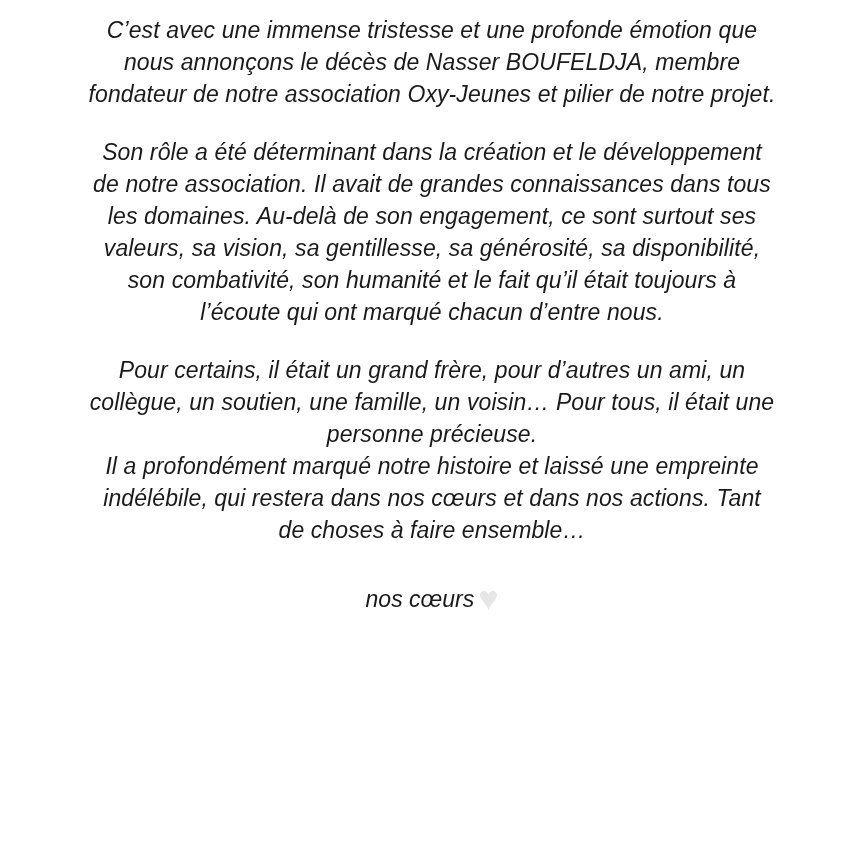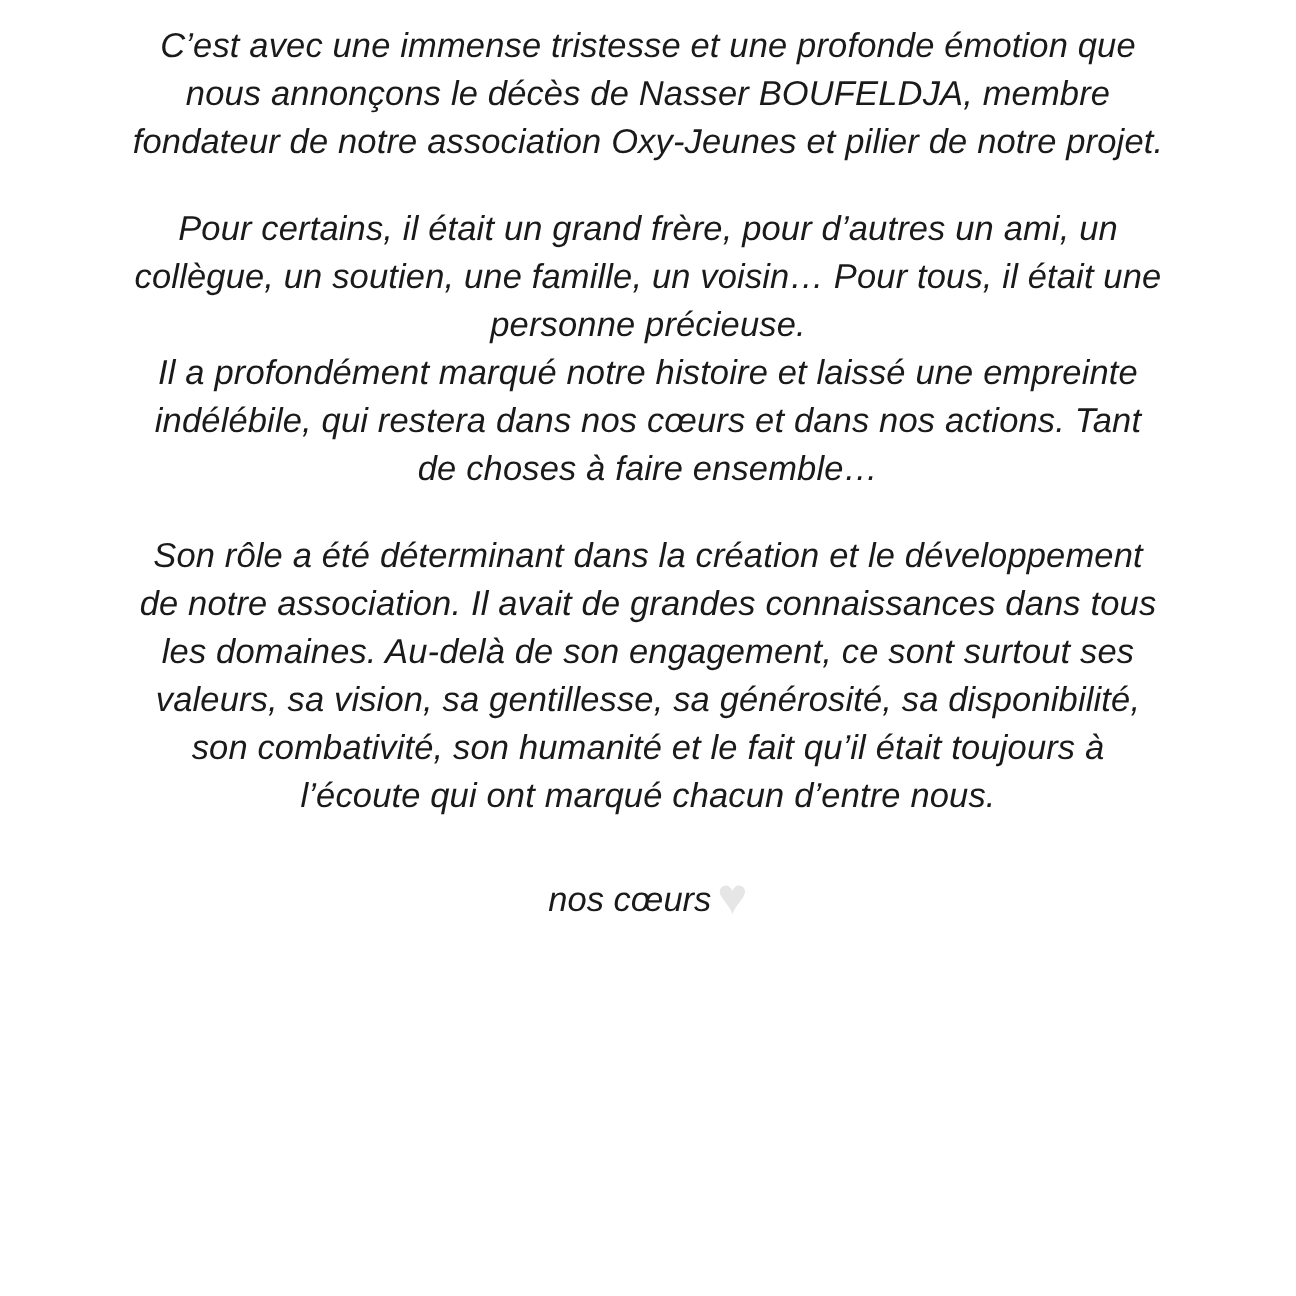--- a/index.html
+++ b/index.html
@@ -53,33 +53,33 @@
   }
 </style>
 </head>
 <body>
 
 <main class="memorial">
   <p class="para">C’est avec une immense tristesse et une profonde émotion que
 nous annonçons le décès de Nasser BOUFELDJA, membre
 fondateur de notre association Oxy-Jeunes et pilier de notre projet.</p>
 
+  <p class="para">Son rôle a été déterminant dans la création et le développement
+de notre association. Il avait de grandes connaissances dans tous
+les domaines. Au-delà de son engagement, ce sont surtout ses
+valeurs, sa vision, sa gentillesse, sa générosité, sa disponibilité,
+son combativité, son humanité et le fait qu’il était toujours à
+l’écoute qui ont marqué chacun d’entre nous.</p>
+
   <p class="para">Pour certains, il était un grand frère, pour d’autres un ami, un
 collègue, un soutien, une famille, un voisin… Pour tous, il était une
 personne précieuse.
 Il a profondément marqué notre histoire et laissé une empreinte
 indélébile, qui restera dans nos cœurs et dans nos actions. Tant
 de choses à faire ensemble…</p>
-
-  <p class="para">Son rôle a été déterminant dans la création et le développement
-de notre association. Il avait de grandes connaissances dans tous
-les domaines. Au-delà de son engagement, ce sont surtout ses
-valeurs, sa vision, sa gentillesse, sa générosité, sa disponibilité,
-son combativité, son humanité et le fait qu’il était toujours à
-l’écoute qui ont marqué chacun d’entre nous.</p>
 
 
 
   <p class="closing">
     <span>nos cœurs</span>
     <span class="heart">♥</span>
   </p>
 </main>
 
 </body></html>

